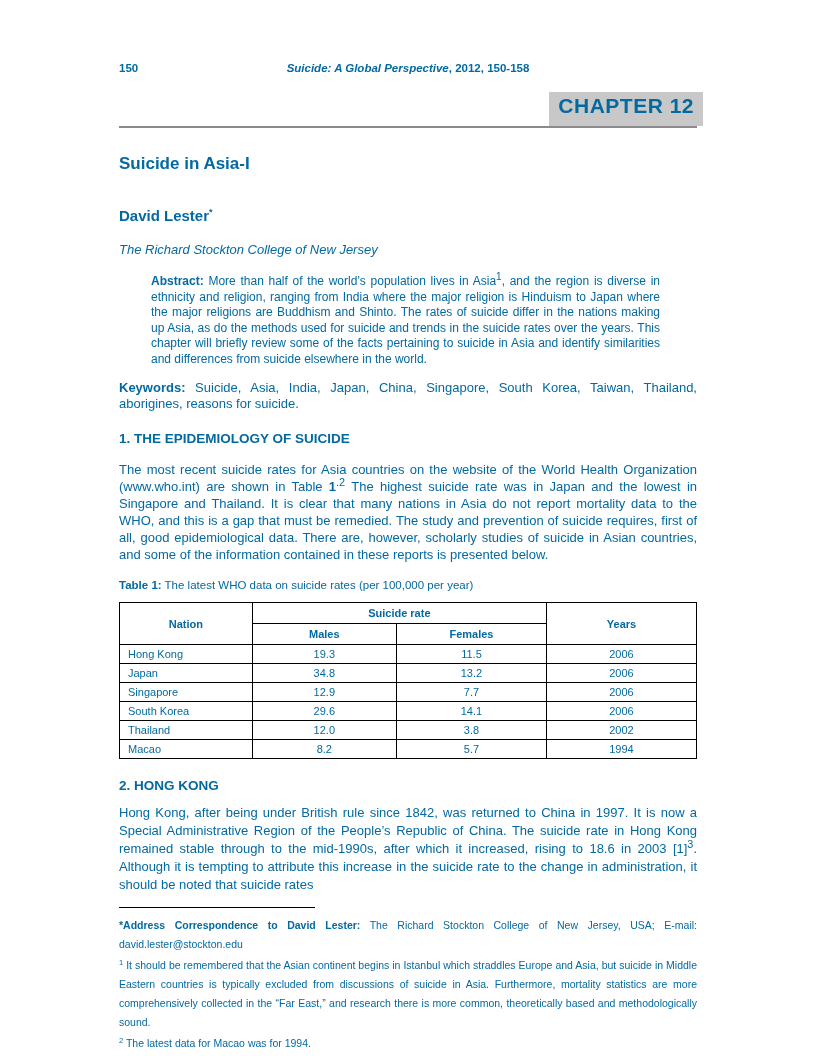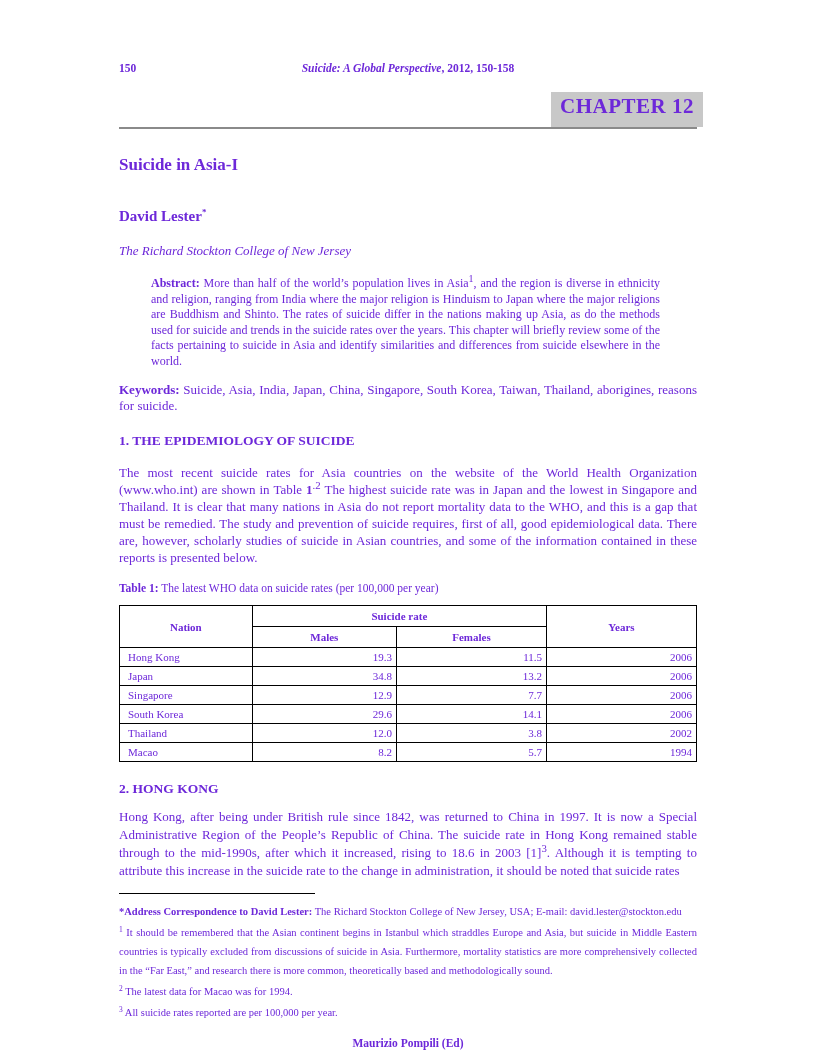--- a/index.html
+++ b/index.html
@@ -1,21 +1,21 @@
 <!DOCTYPE html>
 <html><head>
 <meta charset="utf-8">
 <style>
   html,body{margin:0;padding:0;background:#fff;}
   .page{
     position:relative;
     width:816px;height:1056px;
     background:#ffffff;
-    font-family:Liberation Serif, serif;
-    color:#6d28d9;
+    font-family:Liberation Sans, sans-serif;
+    color:#0369a1;
     overflow:hidden;
   }
   .content{
     position:absolute;
     left:119px;top:0;
     width:578px;
   }
   
   .running-header{
     position:relative;
@@ -100,21 +100,21 @@
     border:1px solid #000;
     padding:0 4px;
   }
   .who-table th{
     font-weight:bold;
     text-align:center;
     height:20px;
   }
   .who-table td{
     height:18px;
-    text-align:right;
+    text-align:center;
   }
   .who-table td.nation-cell{
     text-align:left;
     padding-left:8px;
   }
   .col-nation{width:23%;}
   .col-males{width:25%;}
   .col-females{width:26%;}
   .col-years{width:26%;}
   .footnote-rule{

